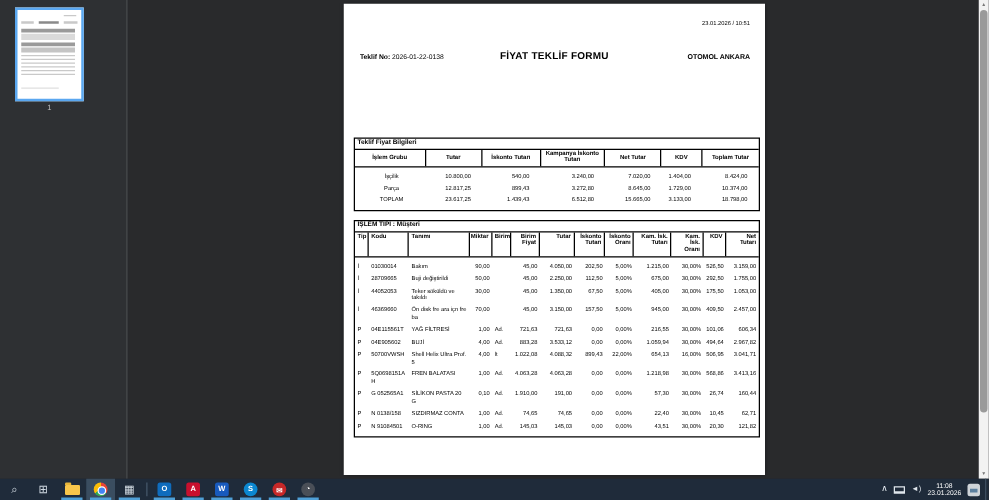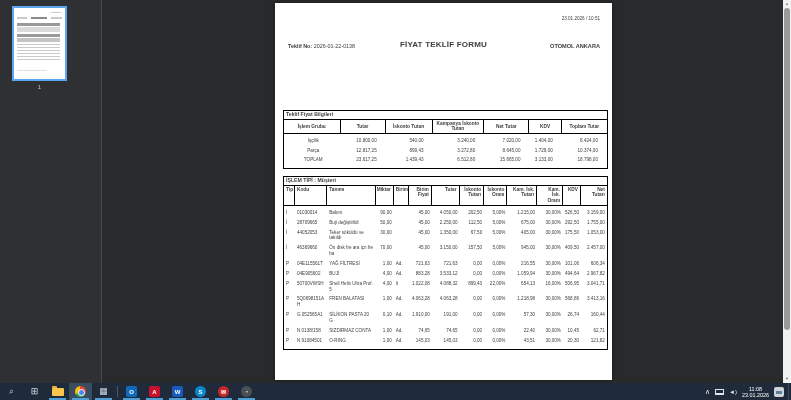--- a/index.html
+++ b/index.html
@@ -11,21 +11,21 @@
              background:#2e3033; border-right:1px solid #47494c; }
   #thumb { position:absolute; left:12px; top:6px; width:55px; height:75px;
            background:#fff; border:2px solid #5aa7f0; padding:3px 3px; }
   .mini { position:absolute; background:#c9c9c9; }
   #page-num { position:absolute; left:12px; top:84px; width:55px; text-align:center;
               color:#c0c0c0; font-size:6px; }
 
   
   #main { position:absolute; left:103px; top:0; width:680px; height:383px; background:#292a2c; }
   #page { position:absolute; left:172px; top:3px; width:337px; height:377px; background:#fff;
-          box-shadow:0 0 4px rgba(0,0,0,.45); color:#404040; }
+          box-shadow:0 0 4px rgba(0,0,0,.45); color:#000000; }
 
   .print-date { position:absolute; right:12px; top:13px; font-size:4.6px; }
   .teklif-no  { position:absolute; left:13px; top:40px; font-size:5.4px; }
   .teklif-no b { font-weight:bold; }
   .doc-title  { position:absolute; left:0; right:0; top:37px; text-align:center;
                 font-size:8px; font-weight:bold; letter-spacing:.2px; }
   .company    { position:absolute; right:12px; top:40px; font-size:5.6px; font-weight:bold; }
 
   .tbl { position:absolute; left:8px; width:325px; border:1px solid #000; background:#fff; }
   #table1 { top:107px; }

